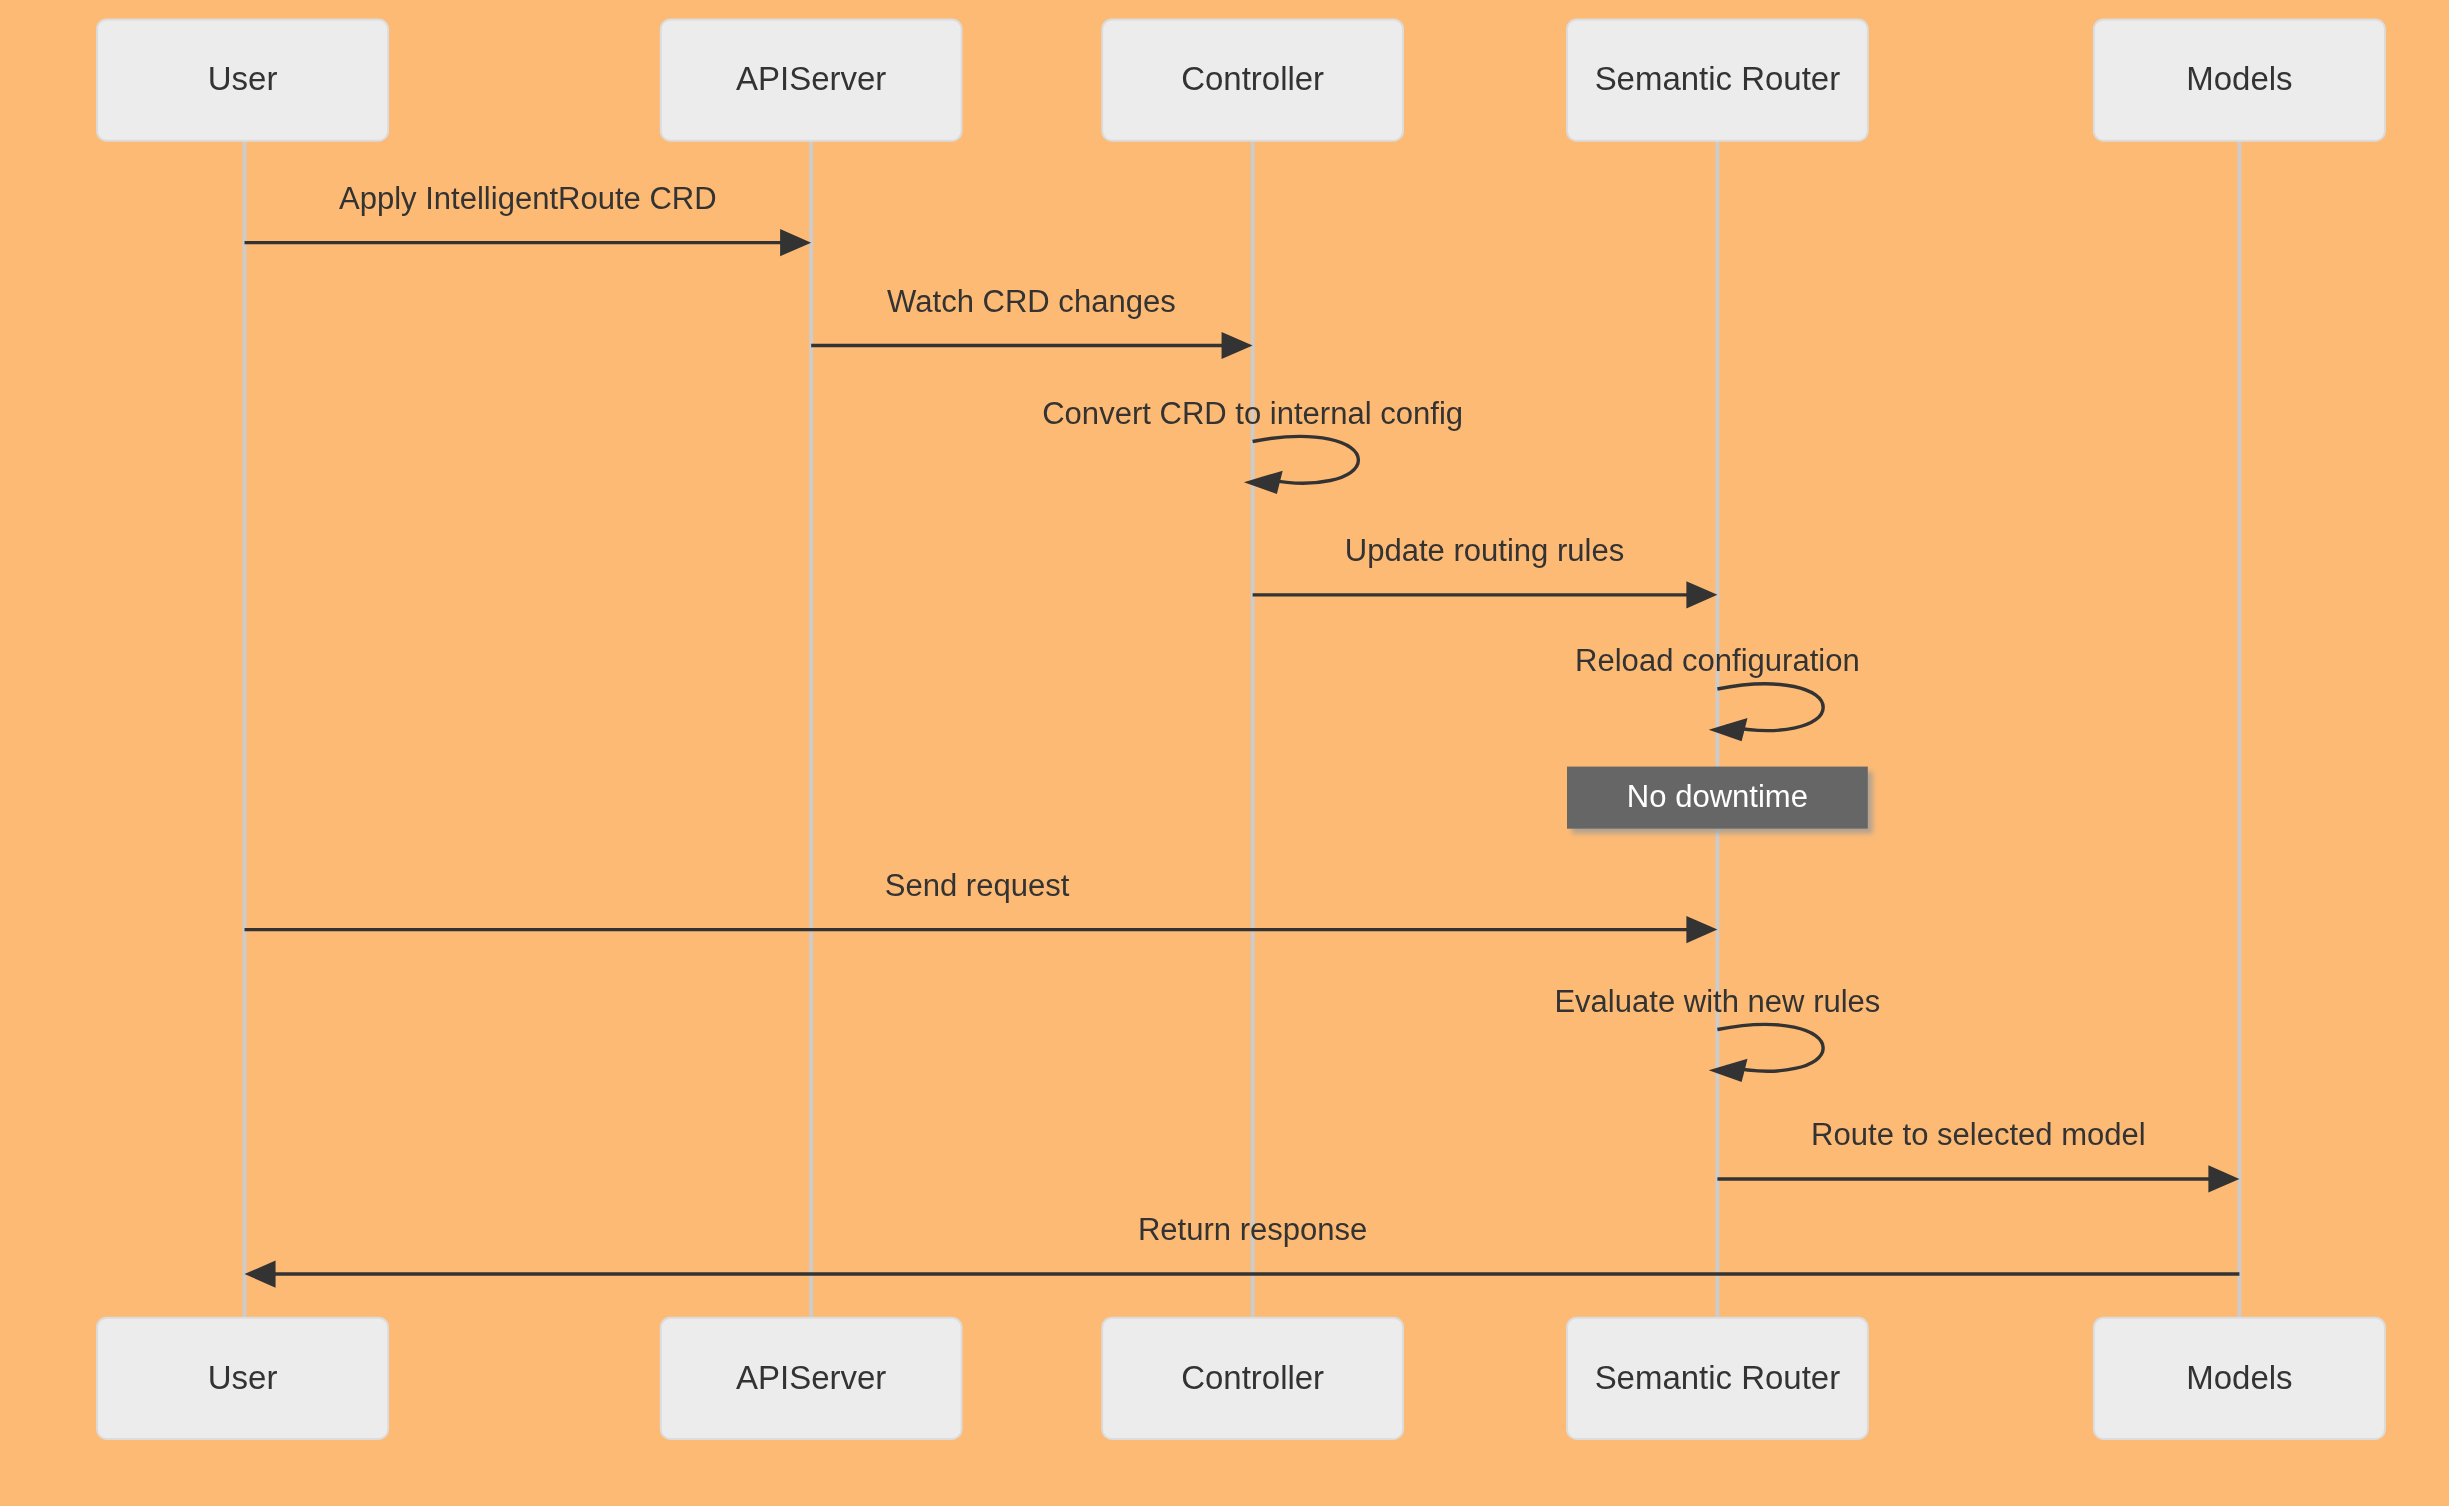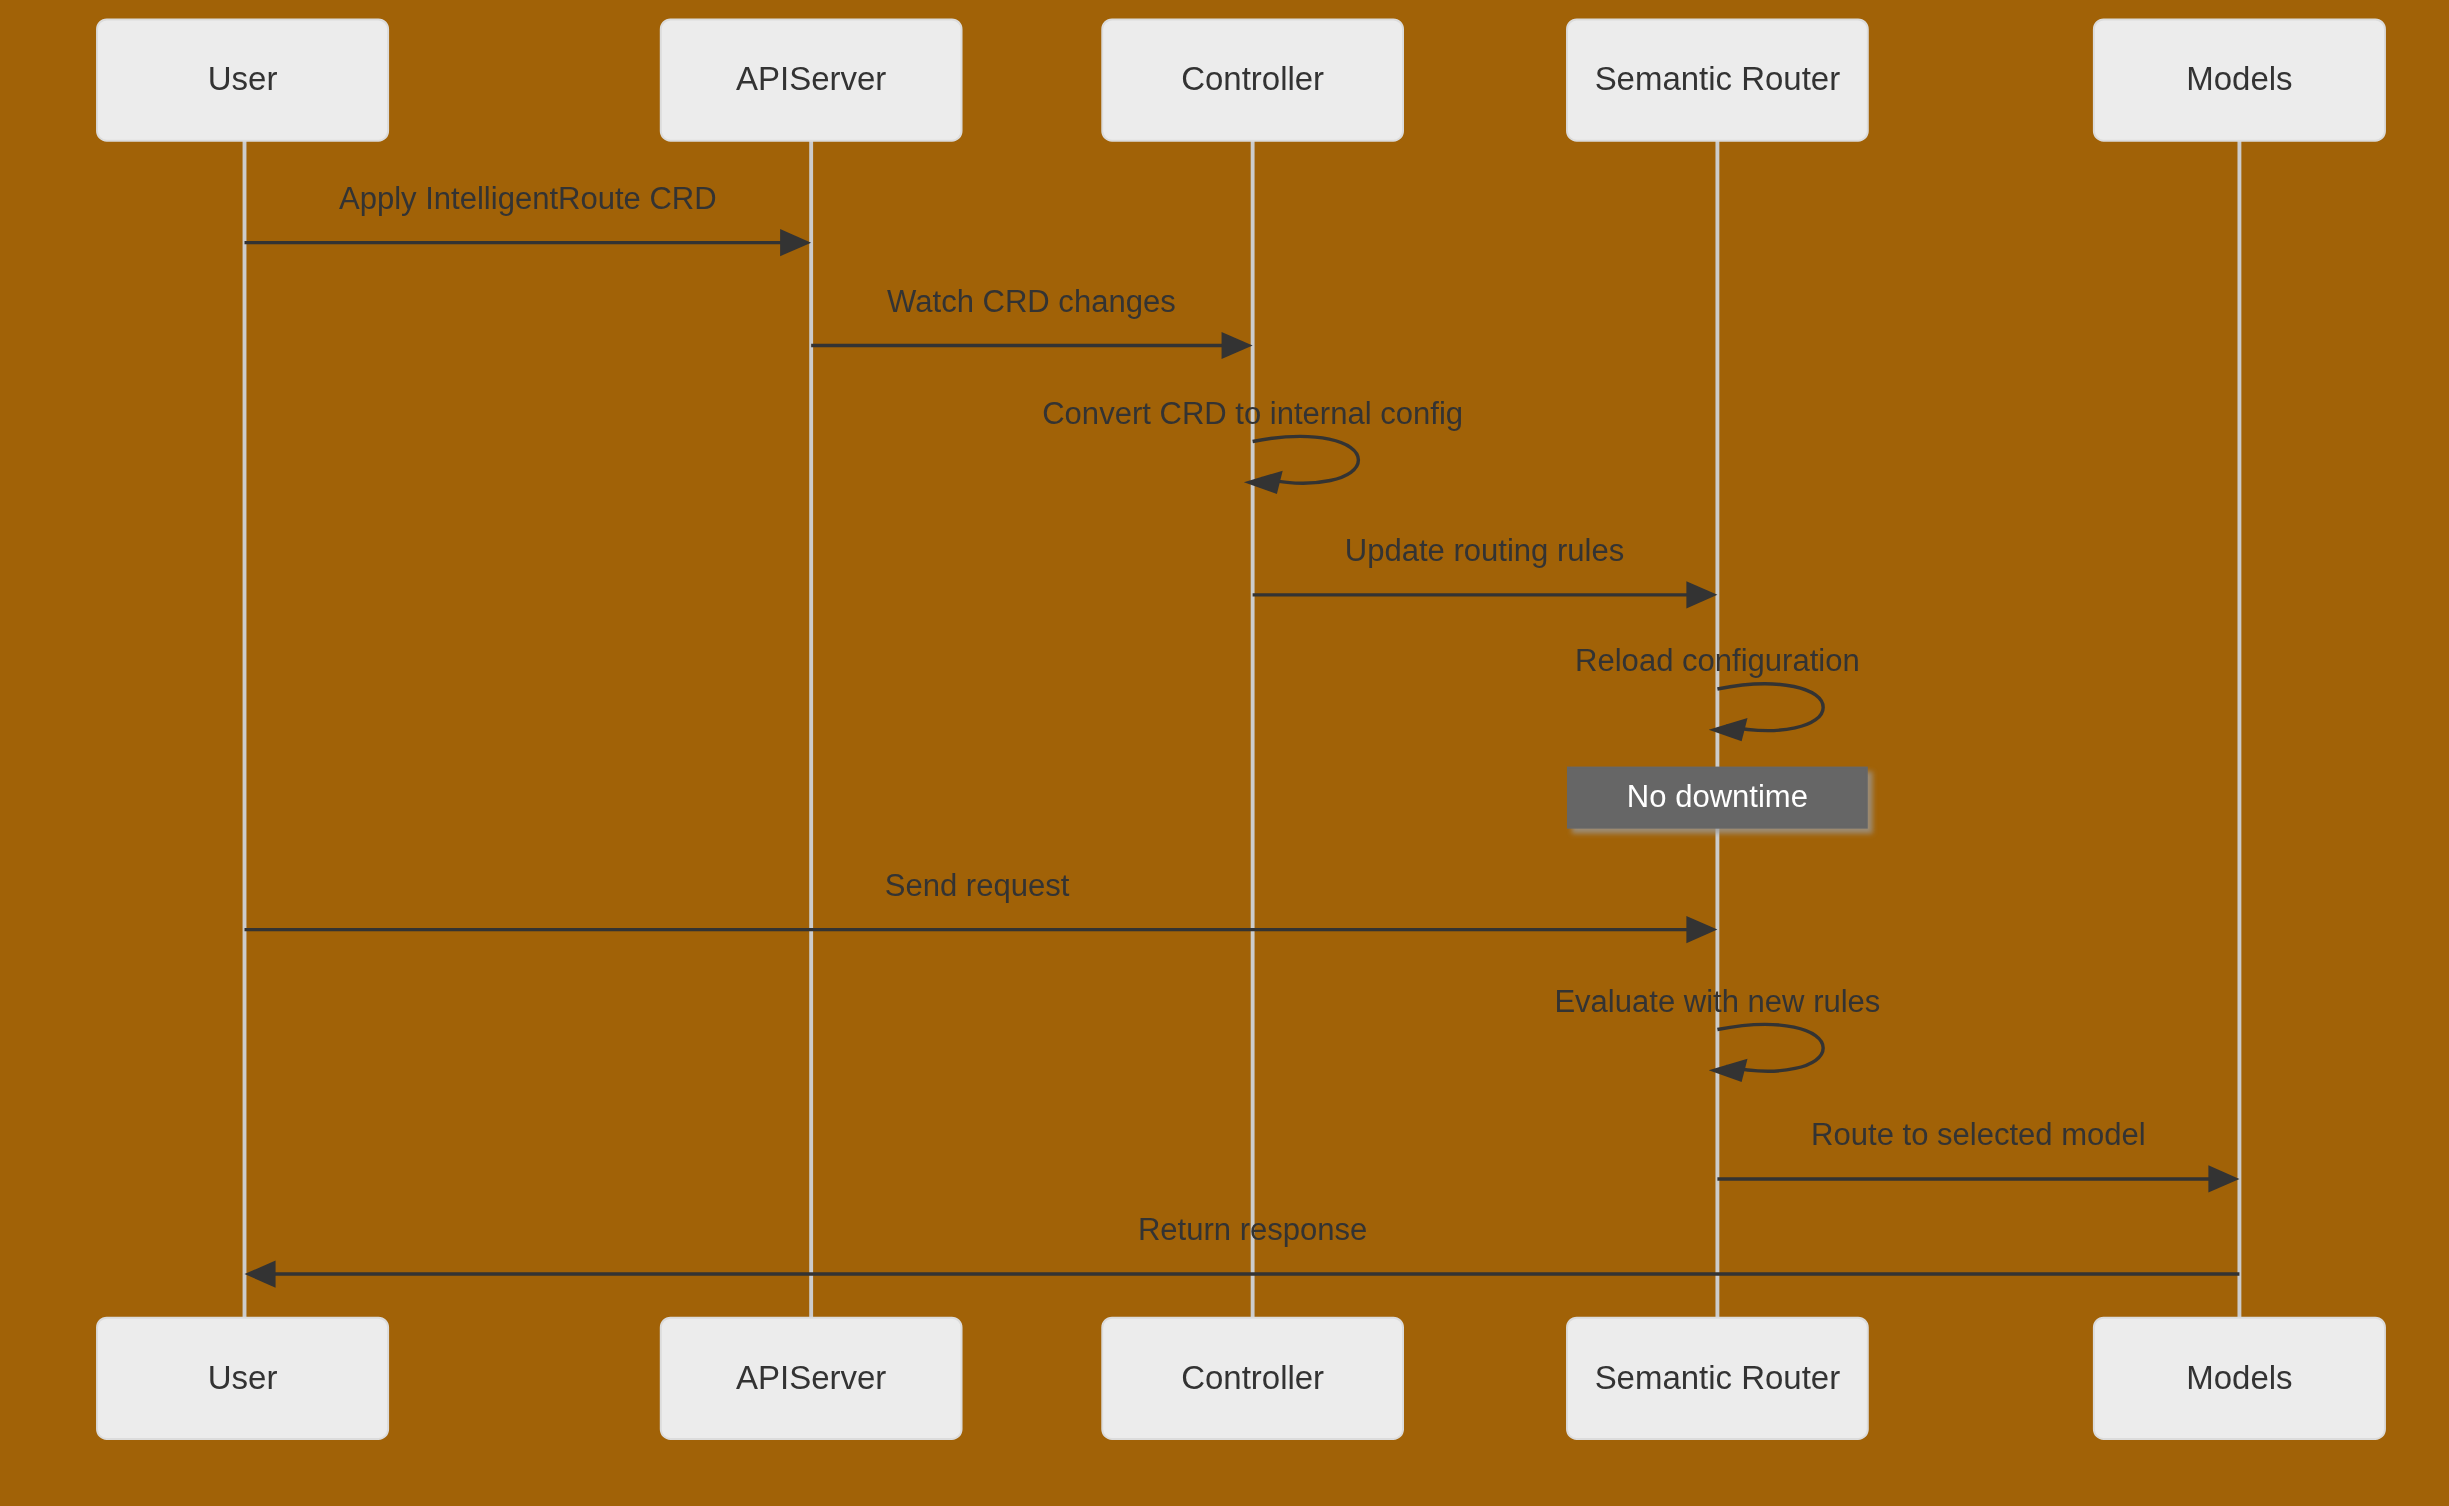--- a/index.html
+++ b/index.html
@@ -10,21 +10,21 @@
   body {
     font-family: "Liberation Sans", sans-serif;
     width: 2449px;
     height: 1506px;
     overflow: hidden;
   }
   #diagram-root {
     position: relative;
     width: 2449px;
     height: 1506px;
-    background: #a16207;
+    background: #fdba74;
   }
   #seq-svg {
     position: absolute;
     top: 0;
     left: 0;
     width: 2449px;
     height: 1506px;
     display: block;
   }
   .actor-box-rect {

